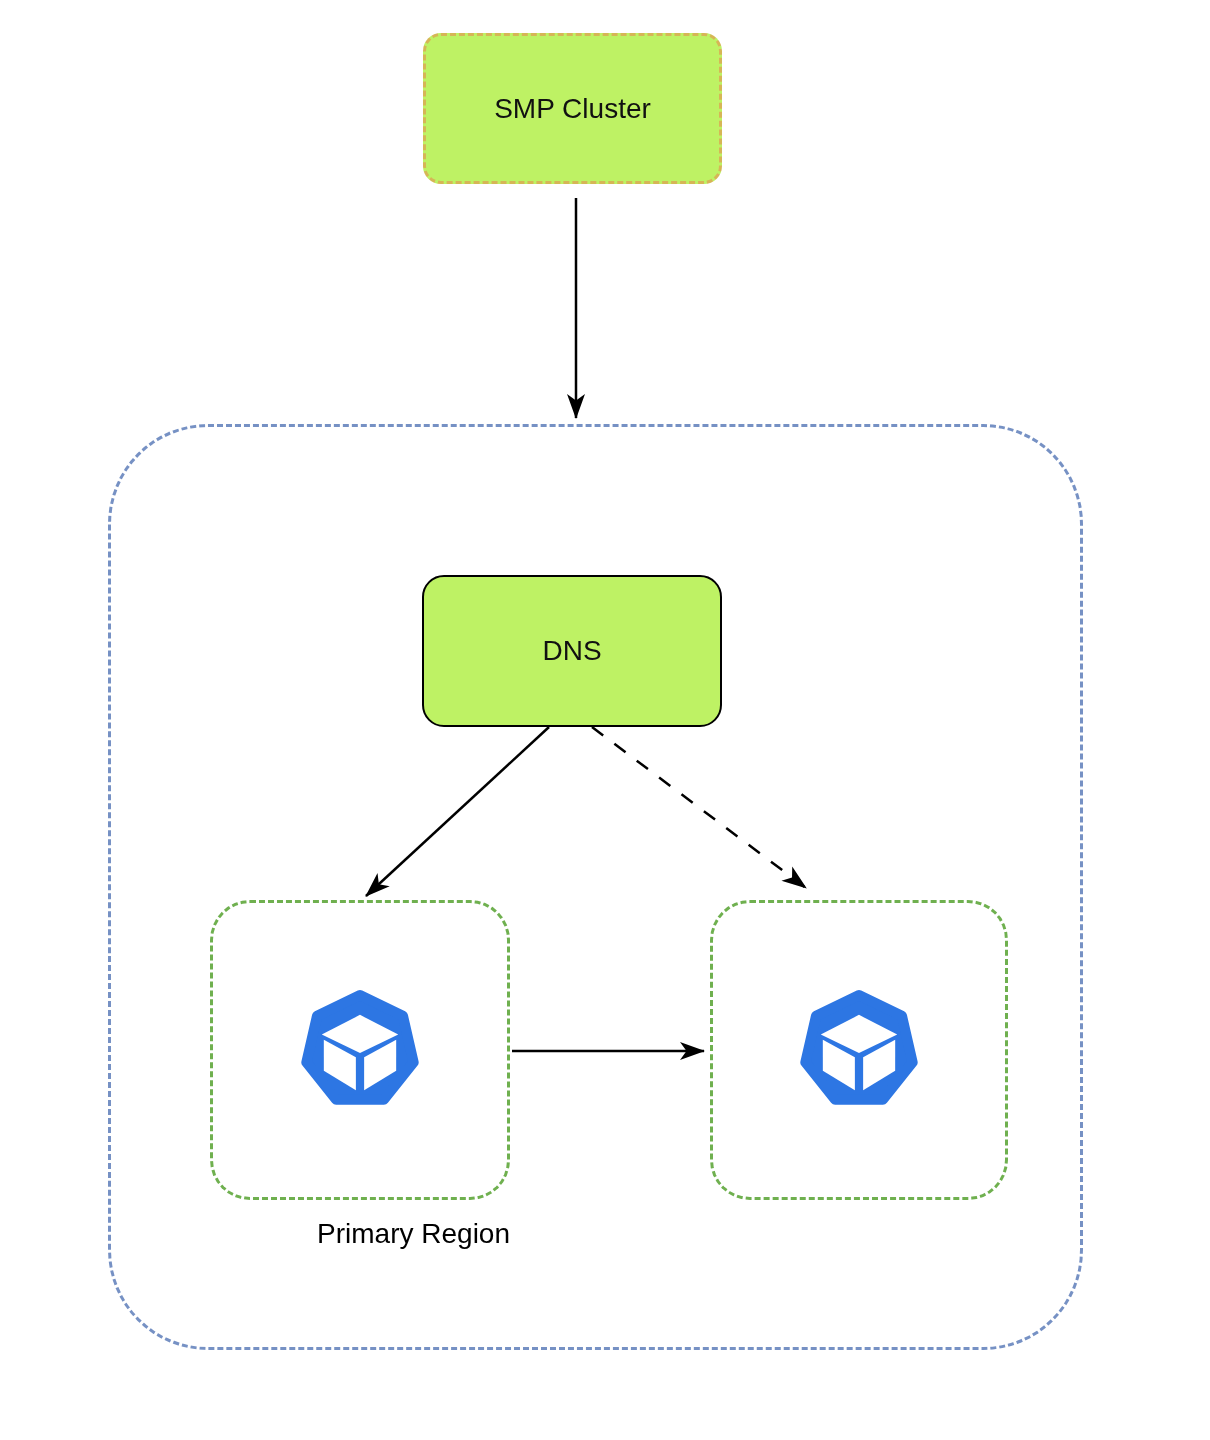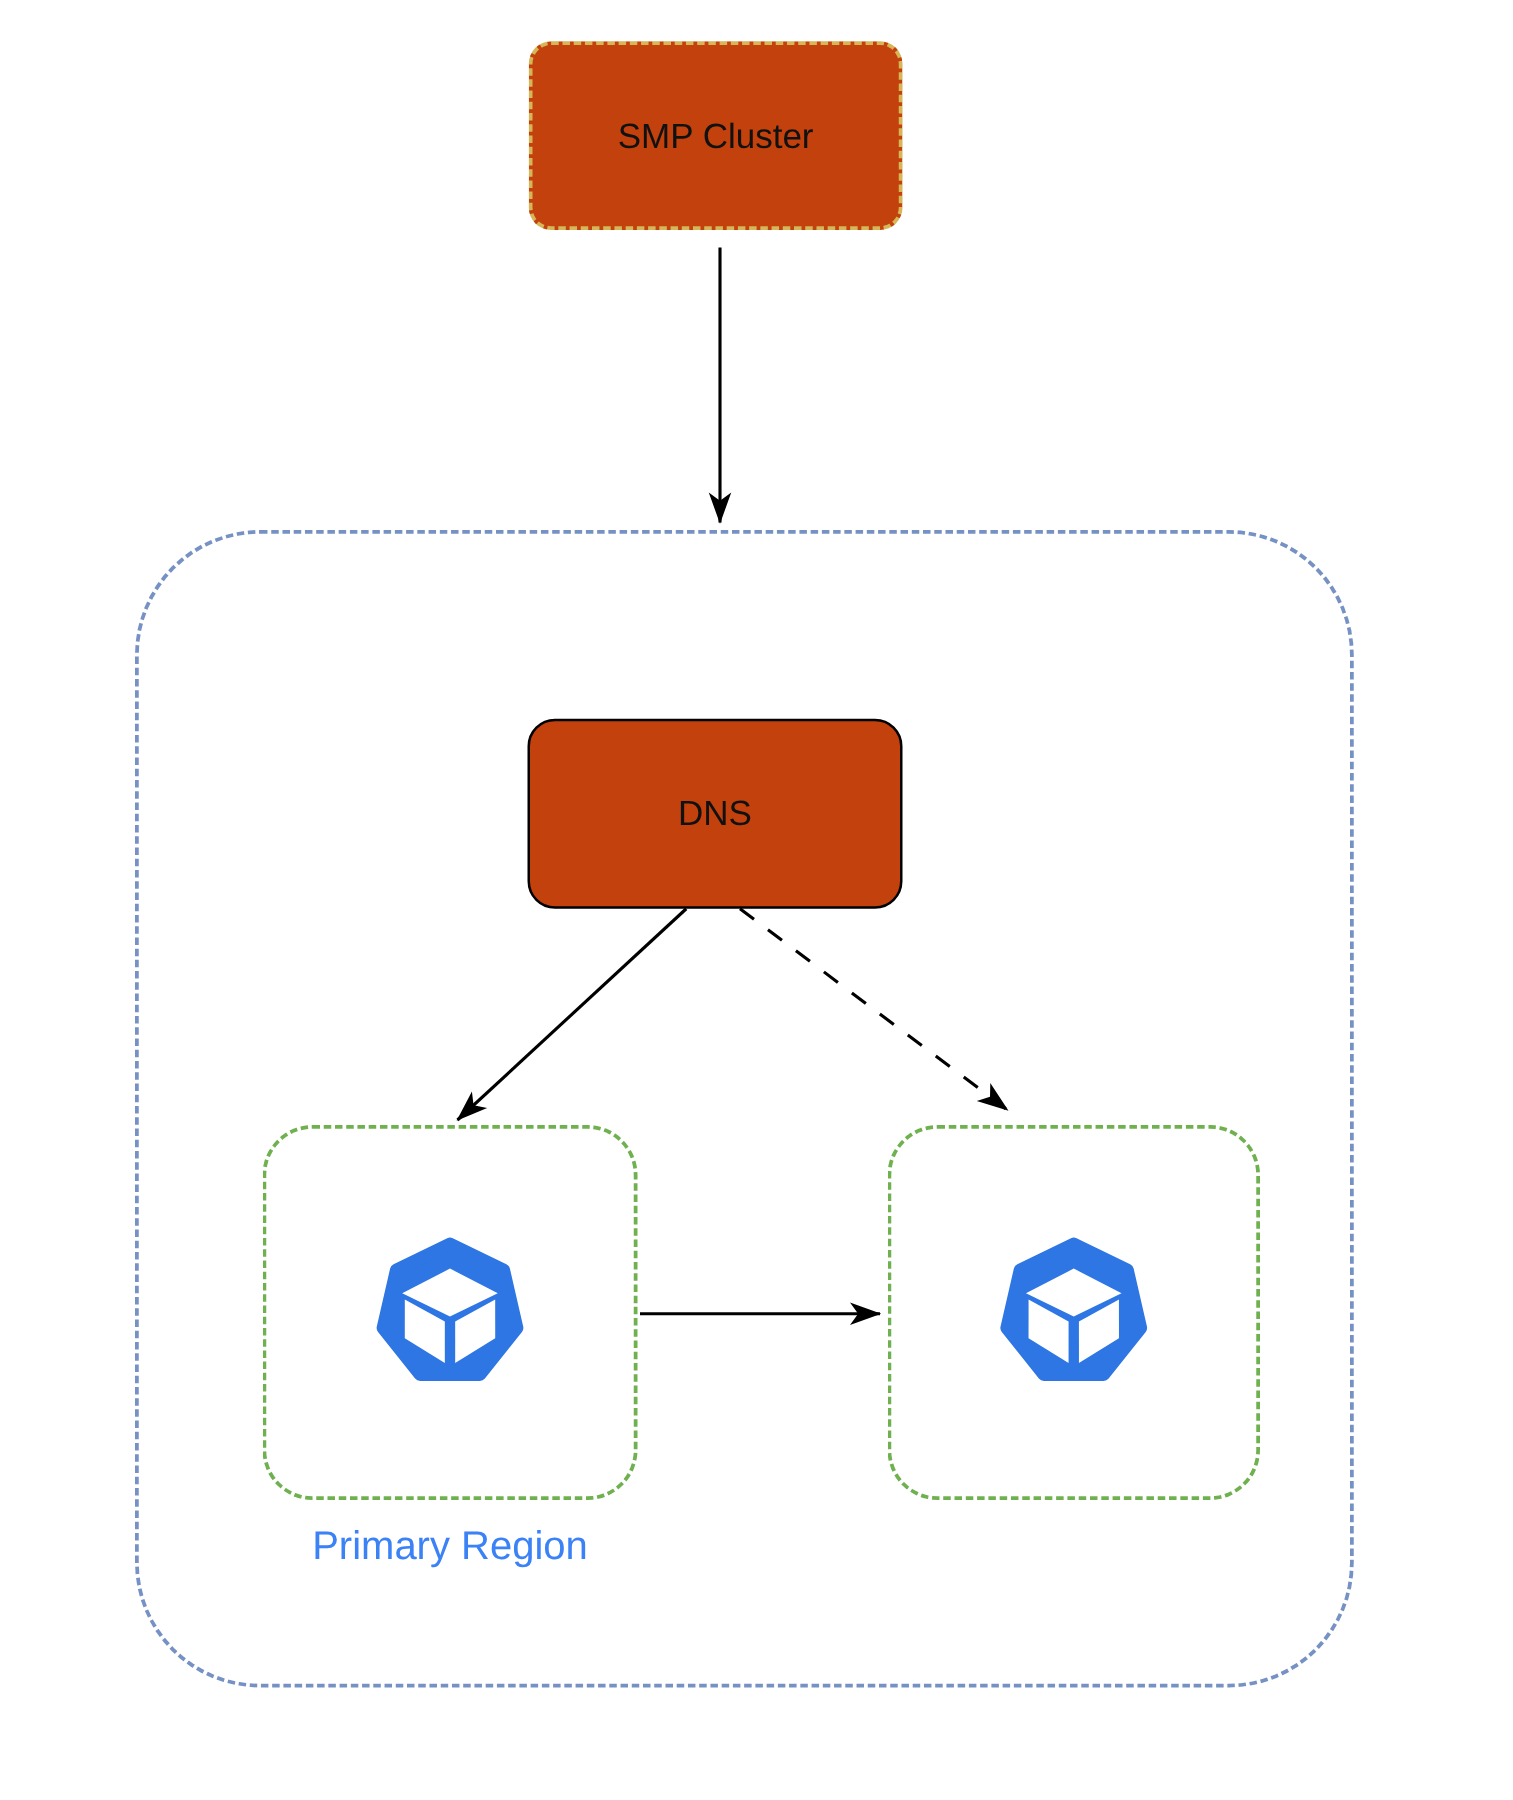--- a/index.html
+++ b/index.html
@@ -11,21 +11,21 @@
   .canvas {
     position: relative;
     width: 1210px;
     height: 1440px;
     background: #ffffff;
     overflow: hidden;
   }
   .node, .region, .boundary {
     position: absolute;
     box-sizing: border-box;
-    background: #c2410c;
+    background: #bef264;
   }
   .node {
     display: flex;
     align-items: center;
     justify-content: center;
     font-size: 28px;
     color: #111111;
   }
   
   .smp {
@@ -57,23 +57,23 @@
     background: transparent;
     display: flex;
     align-items: center;
     justify-content: center;
   }
   .region.primary   { left: 210px; top: 900px; }
   .region.secondary { left: 710px; top: 900px; width: 298px; }
   .region-label {
     position: absolute;
     width: 300px;
-    text-align: center;
-    font-size: 32px;
-    color: #3b82f6;
+    text-align: right;
+    font-size: 28px;
+    color: #000000;
     top: 1218px;
   }
   .region-label.primary-label   { left: 210px; }
   .region-label.secondary-label { left: 709px; }
   .edges {
     position: absolute;
     left: 0; top: 0;
     width: 1210px; height: 1440px;
     pointer-events: none;
   }

